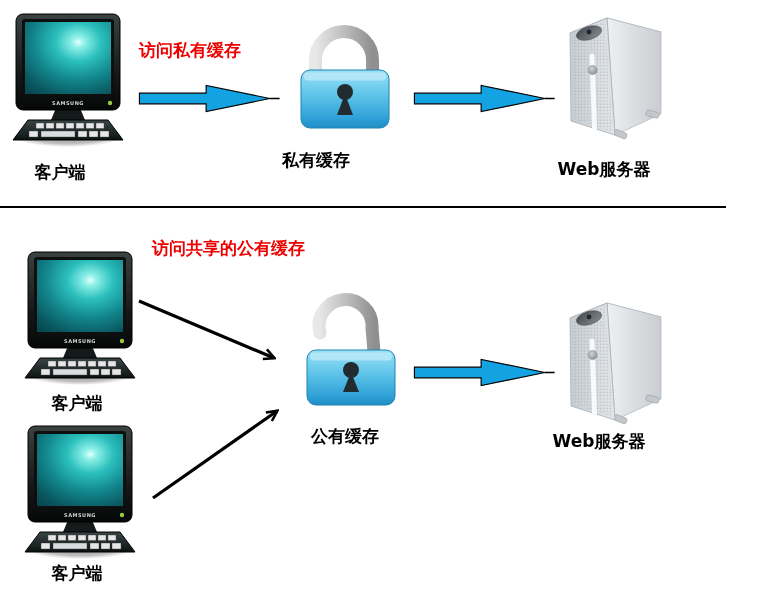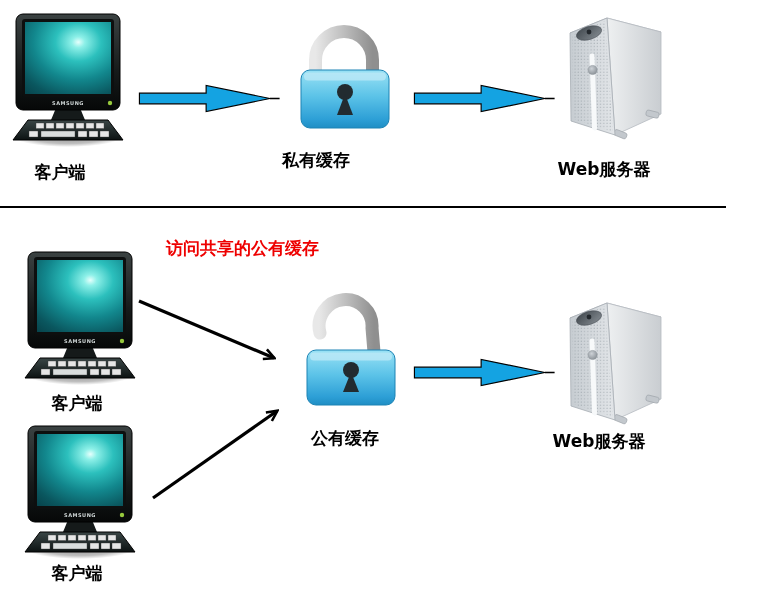--- a/index.html
+++ b/index.html
@@ -156,23 +156,24 @@
     <use href="#sym-lock-open" x="300" y="293" width="96" height="114"></use>
     <use href="#sym-blockarrow" x="412" y="358" width="146" height="29"></use>
     <use href="#sym-server" x="558" y="289" width="112" height="140"></use>
 
     <line x1="139" y1="301" x2="274" y2="358" stroke="#000" stroke-width="3.2" marker-end="url(#mArrow)"></line>
     <line x1="153" y1="498" x2="277" y2="411" stroke="#000" stroke-width="3.2" marker-end="url(#mArrow)"></line>
   </svg>
 
   <div class="divider"></div>
 
+  <div class="rlbl" style="left:139px; top:41px;">访问私有缓存</div>
   <div class="lbl" style="left:18px; top:163px; width:84px;">客户端</div>
   <div class="lbl" style="left:276px; top:151px; width:80px;">私有缓存</div>
   <div class="lbl" style="left:554px; top:160px; width:100px;">Web服务器</div>
 
-  <div class="rlbl" style="left:166px; top:239px;">访问共享的公有缓存</div>
+  <div class="rlbl" style="left:152px; top:239px;">访问共享的公有缓存</div>
   <div class="lbl" style="left:35px; top:394px; width:84px;">客户端</div>
   <div class="lbl" style="left:35px; top:564px; width:84px;">客户端</div>
-  <div class="lbl" style="left:304px; top:429px; width:82px;">公有缓存</div>
+  <div class="lbl" style="left:304px; top:429px; width:82px;font-family:Liberation Mono, monospace;">公有缓存</div>
   <div class="lbl" style="left:549px; top:432px; width:100px;">Web服务器</div>
 
 </div>
 
 </body></html>

